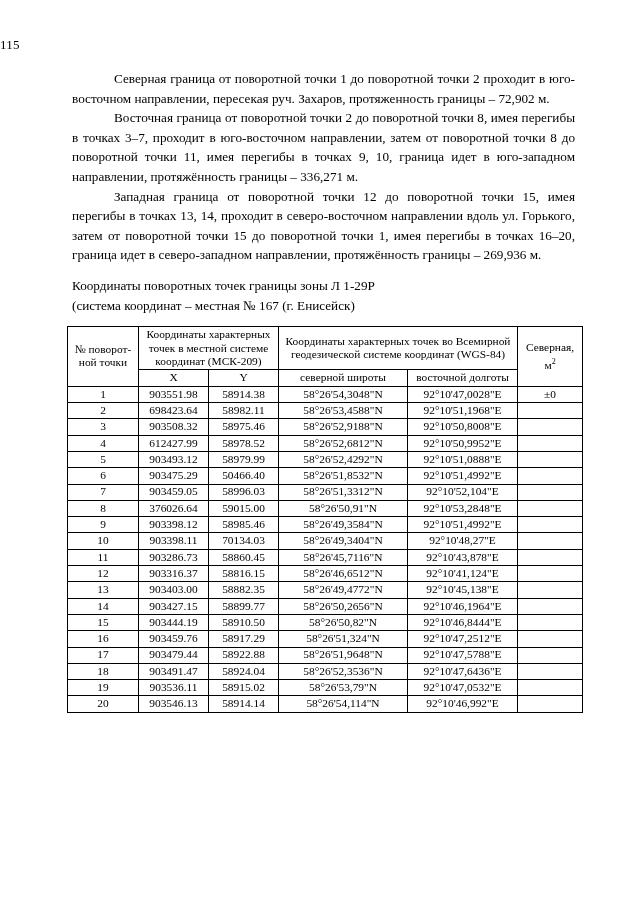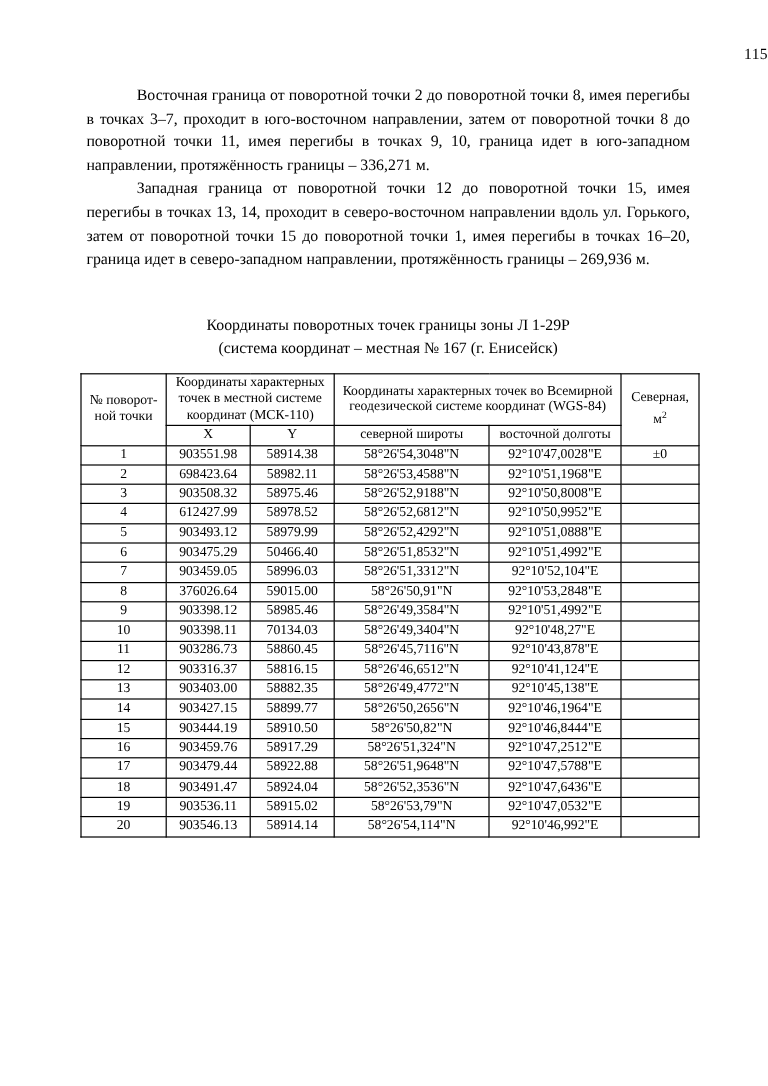--- a/index.html
+++ b/index.html
@@ -17,42 +17,41 @@
     overflow: hidden;
   }
   .page {
     width: 640px;
     height: 905px;
     box-sizing: border-box;
     padding: 0;
     position: relative;
   }
   .page-number {
-    text-align: right;
+    text-align: left;
     font-size: 13px;
     margin-top: 38px;
     line-height: 1;
     letter-spacing: 0.3px;
   }
   .body-text {
     margin-top: 18px;
     padding-left: 72px;
     padding-right: 65px;
   }
   .para {
     text-align: justify;
     text-indent: 42px;
     font-size: 13.2px;
     line-height: 19.6px;
     margin: 0 0 0 0;
     hyphens: none;
   }
   .table-title {
-    margin-top: 35px;
-    text-align: center;
+    margin-top: 11px;
     font-size: 13.2px;
     line-height: 19.6px;
     padding-left: 72px;
     padding-right: 65px;
   }
   .table-wrap {
     margin-top: 11px;
     padding-left: 67px;
     padding-right: 58px;
   }
@@ -94,20 +93,21 @@
   }
 </style>
 </head>
 <body>
 
 <div class="page">
 
   <div class="page-number">115</div>
 
   <div class="body-text">
+    <p class="para">Северная граница от поворотной точки 1 до поворотной точки 2 проходит в юго-восточном направлении, пересекая руч. Захаров, протяженность границы – 72,902 м.</p>
     <p class="para">Восточная граница от поворотной точки 2 до поворотной точки 8, имея перегибы в точках 3–7, проходит в юго-восточном направлении, затем от поворотной точки 8 до поворотной точки 11, имея перегибы в точках 9, 10, граница идет в юго-западном направлении, протяжённость границы – 336,271 м.</p>
     <p class="para">Западная граница от поворотной точки 12 до поворотной точки 15, имея перегибы в точках 13, 14, проходит в северо-восточном направлении вдоль ул. Горького, затем от поворотной точки 15 до поворотной точки 1, имея перегибы в точках 16–20, граница идет в северо-западном направлении, протяжённость границы – 269,936 м.</p>
   </div>
 
   <div class="table-title">
     <div>Координаты поворотных точек границы зоны Л 1-29Р</div>
     <div>(система координат – местная № 167 (г. Енисейск)</div>
   </div>
 
   <div class="table-wrap">
@@ -116,21 +116,21 @@
         <col class="col-n">
         <col class="col-x">
         <col class="col-y">
         <col class="col-lat">
         <col class="col-lon">
         <col class="col-area">
       </colgroup>
       <thead>
         <tr>
           <th rowspan="2" class="hdr-block">№ поворот­ной точки</th>
-          <th colspan="2" class="hdr-block">Координаты характерных точек в местной системе координат (МСК-110)</th>
+          <th colspan="2" class="hdr-block">Координаты характерных точек в местной системе координат (МСК-209)</th>
           <th colspan="2" class="hdr-block">Координаты характерных точек во Всемирной геодезической системе координат (WGS-84)</th>
           <th rowspan="2" class="hdr-block">
             <span>Северная,</span><br>
             <span>м</span><span class="sup">2</span>
           </th>
         </tr>
         <tr>
           <th>X</th>
           <th>Y</th>
           <th>северной широты</th>

